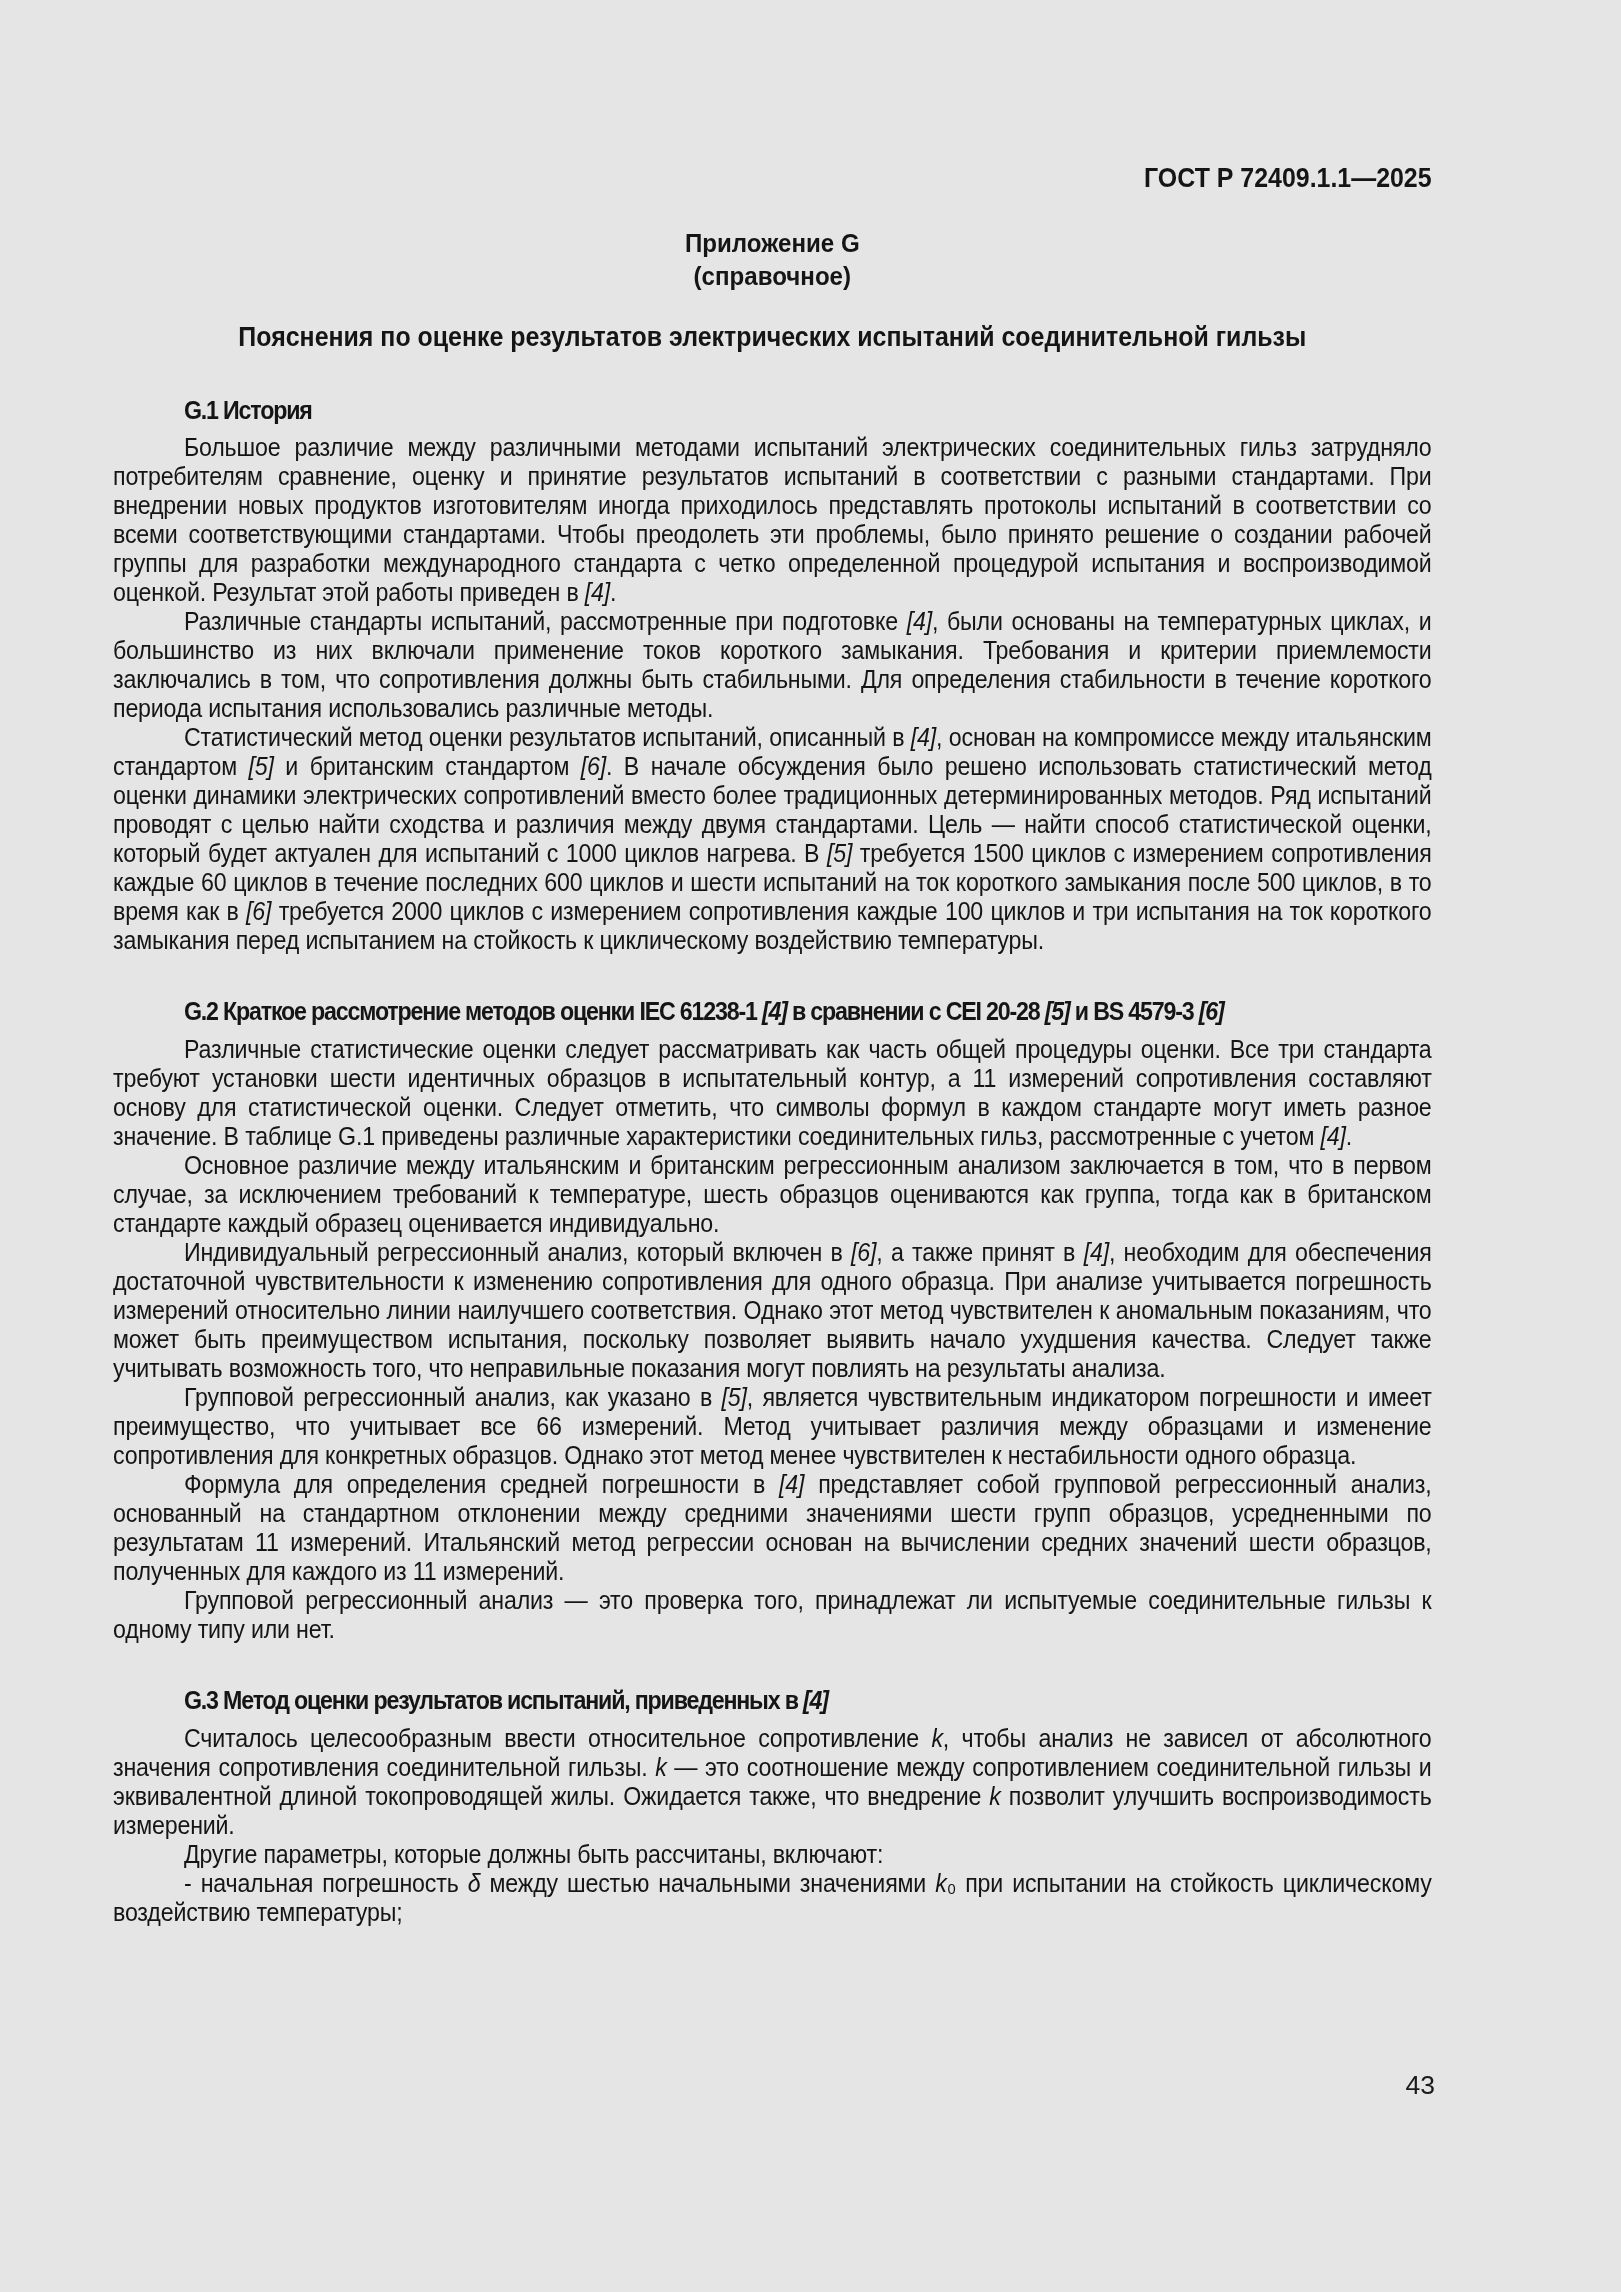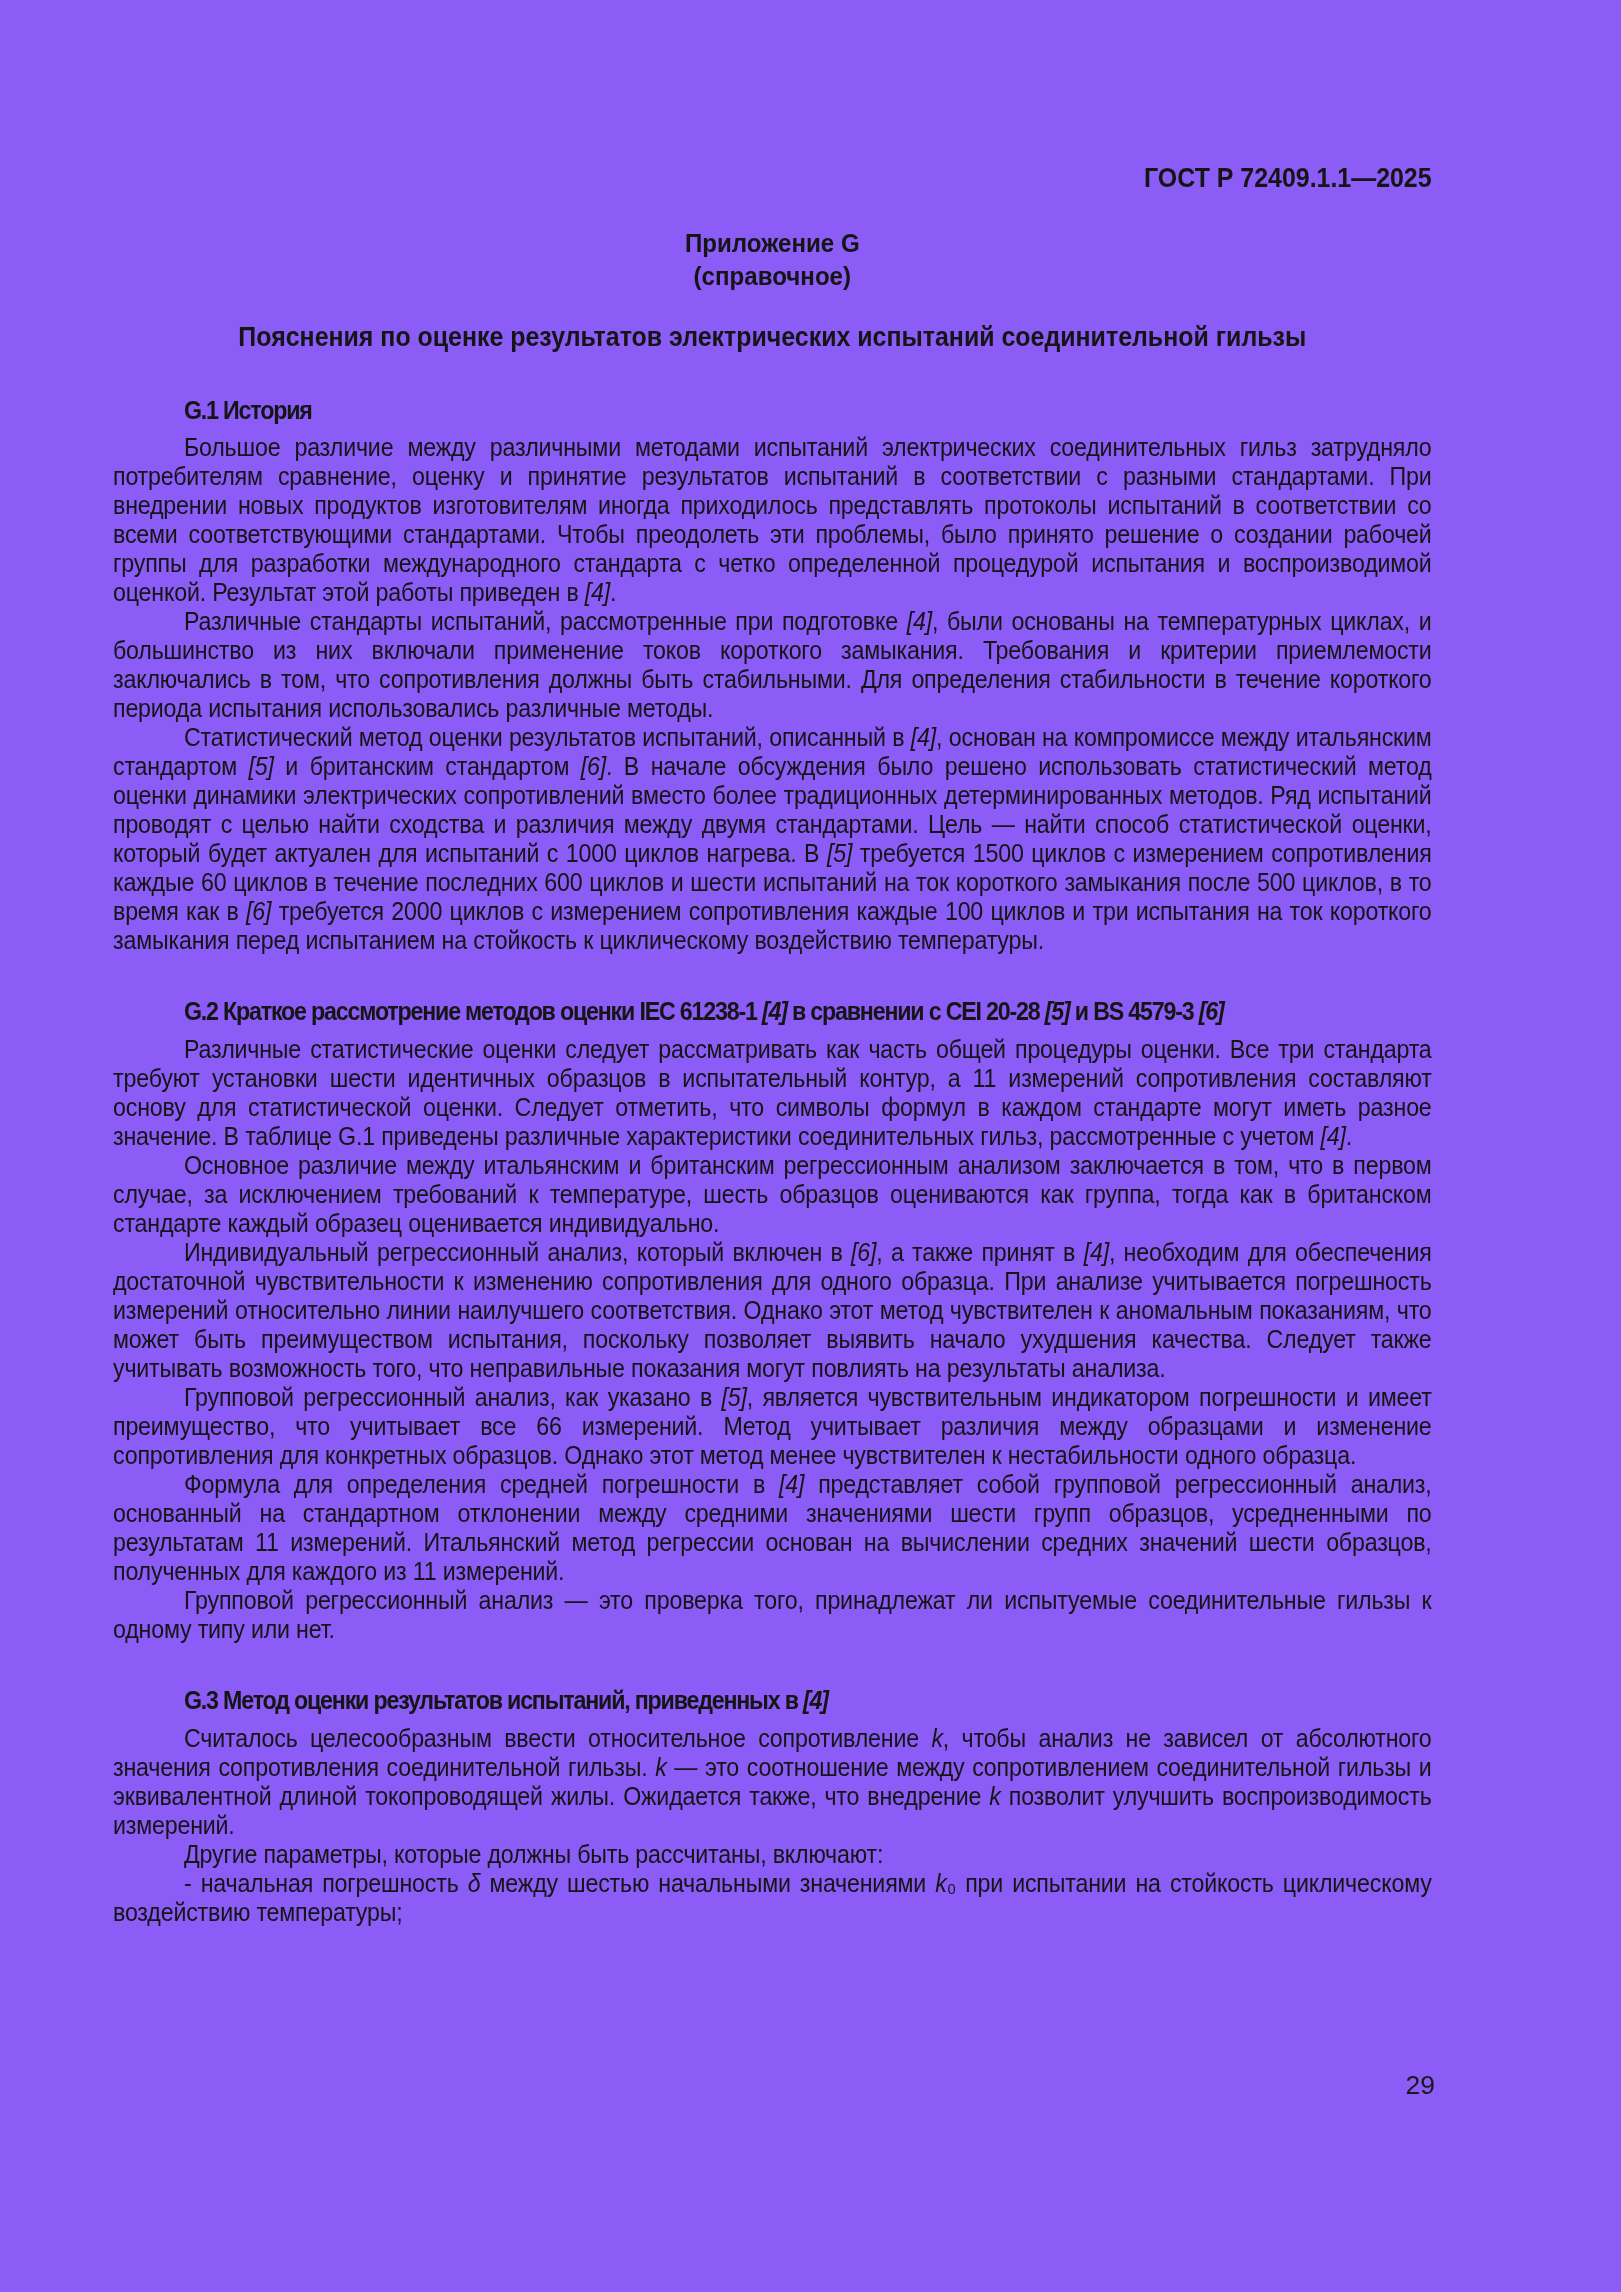--- a/index.html
+++ b/index.html
@@ -4,21 +4,21 @@
 <style>
   html, body {
     margin: 0;
     padding: 0;
     background: #ffffff;
   }
   .page {
     position: relative;
     width: 1621px;
     height: 2293px;
-    background: #8b5cf6;
+    background: #e5e5e5;
     color: #151515;
     font-family: "Liberation Sans", "DejaVu Sans", sans-serif;
     overflow: hidden;
   }
   
   .content {
     position: absolute;
     left: 113px;
     top: 162px;
     width: 1449px;
@@ -110,15 +110,15 @@
 
     <div>
       <div class="section-heading">G.3 Метод оценки результатов испытаний, приведенных в <i>[4]</i></div>
       <p class="para">Считалось целесообразным ввести относительное сопротивление <i>k</i>, чтобы анализ не зависел от абсолютного значения сопротивления соединительной гильзы. <i>k</i> — это соотношение между сопротивлением соединительной гильзы и эквивалентной длиной токопроводящей жилы. Ожидается также, что внедрение <i>k</i> позволит улучшить воспроизводимость измерений.</p>
       <p class="para">Другие параметры, которые должны быть рассчитаны, включают:</p>
       <p class="para">- начальная погрешность <i>δ</i> между шестью начальными значениями <i>k</i>₀ при испытании на стойкость циклическому воздействию температуры;</p>
     </div>
 
   </div>
 
-  <div class="page-number">29</div>
+  <div class="page-number">43</div>
 </div>
 
 
 </body></html>

